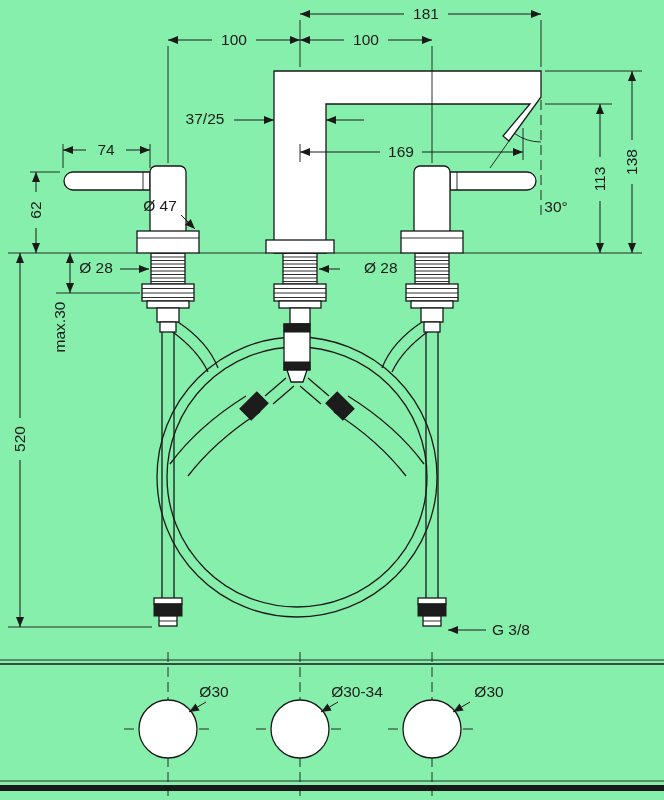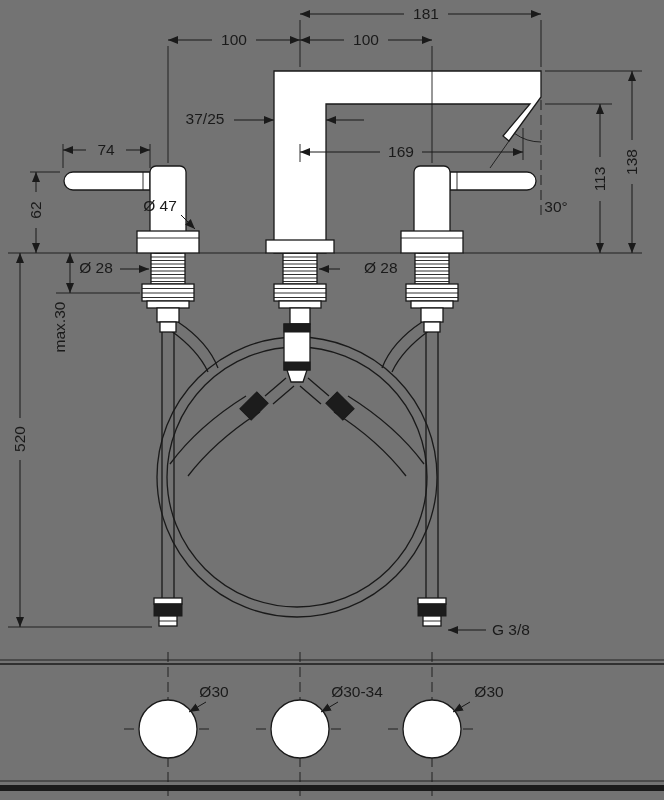--- a/index.html
+++ b/index.html
@@ -1,16 +1,16 @@
 <!DOCTYPE html>
 <html><head>
 <meta charset="utf-8">
 <style>
   html,body{margin:0;padding:0;background:#fff;}
-  .stage{position:relative;width:664px;height:800px;background:#737373;overflow:hidden;
+  .stage{position:relative;width:664px;height:800px;background:#86efac;overflow:hidden;
          font-family:"Liberation Sans",sans-serif;text-decoration:underline;}
   svg{display:block;}
   .ln{stroke:#1a1a1a;stroke-width:1.3;fill:none;}
   .fillw{stroke:#1a1a1a;stroke-width:1.3;fill:#fff;}
   .thin{stroke:#1a1a1a;stroke-width:0.9;fill:none;}
   .dim{stroke:#1a1a1a;stroke-width:1;fill:none;}
   .dash{stroke:#1a1a1a;stroke-width:0.9;fill:none;stroke-dasharray:10 5;}
   .dark{fill:#1c1c1c;stroke:#1a1a1a;stroke-width:1;}
   .lbl{font:15.5px "Liberation Sans",sans-serif;fill:#1a1a1a;}
 </style>

